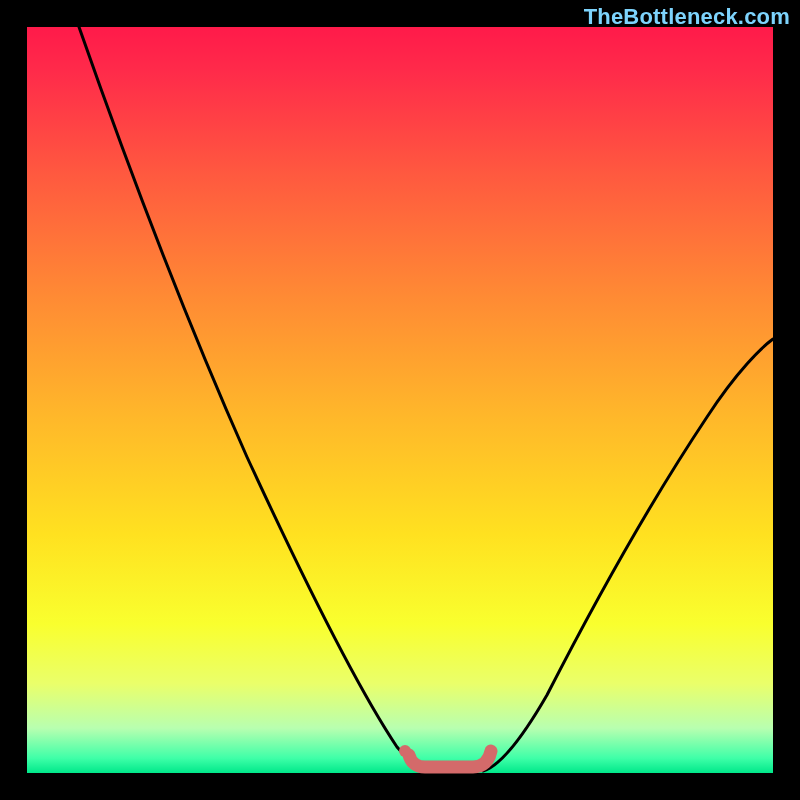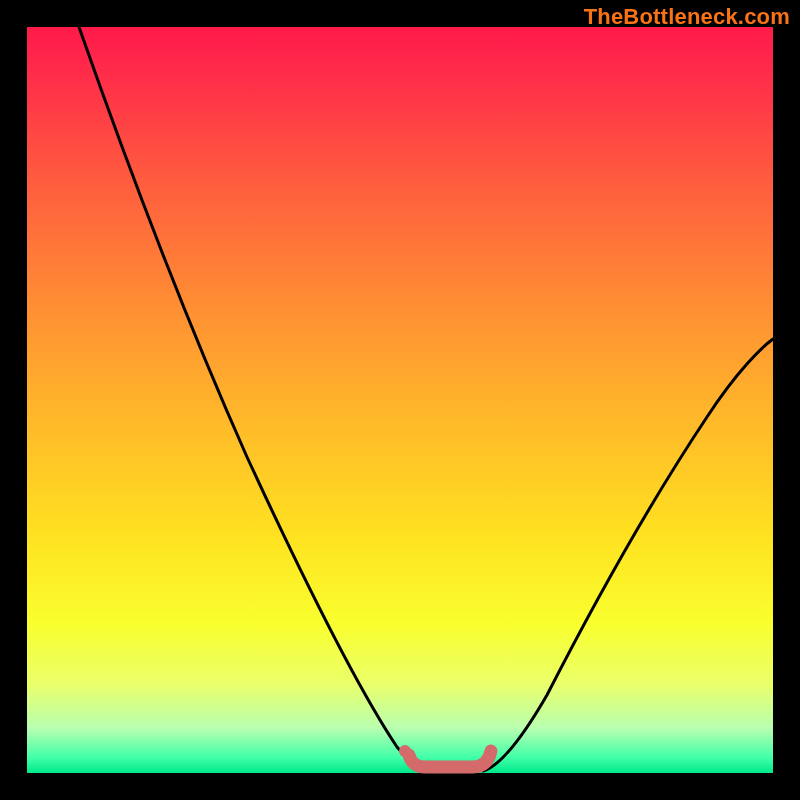--- a/index.html
+++ b/index.html
@@ -27,21 +27,21 @@
       #f9ff2e 80%,
       #eaff6a 88%,
       #b8ffb0 94%,
       #3fffa8 98%,
       #00e88a 100%);
   }
   .watermark {
     position: absolute;
     top: 4px;
     right: 10px;
-    color: #f97316;
+    color: #7dd3fc;
     font-size: 22px;
     font-weight: 600;
     letter-spacing: 0.2px;
     user-select: none;
   }
   svg.curves {
     position: absolute;
     left: 0;
     top: 0;
     width: 746px;

